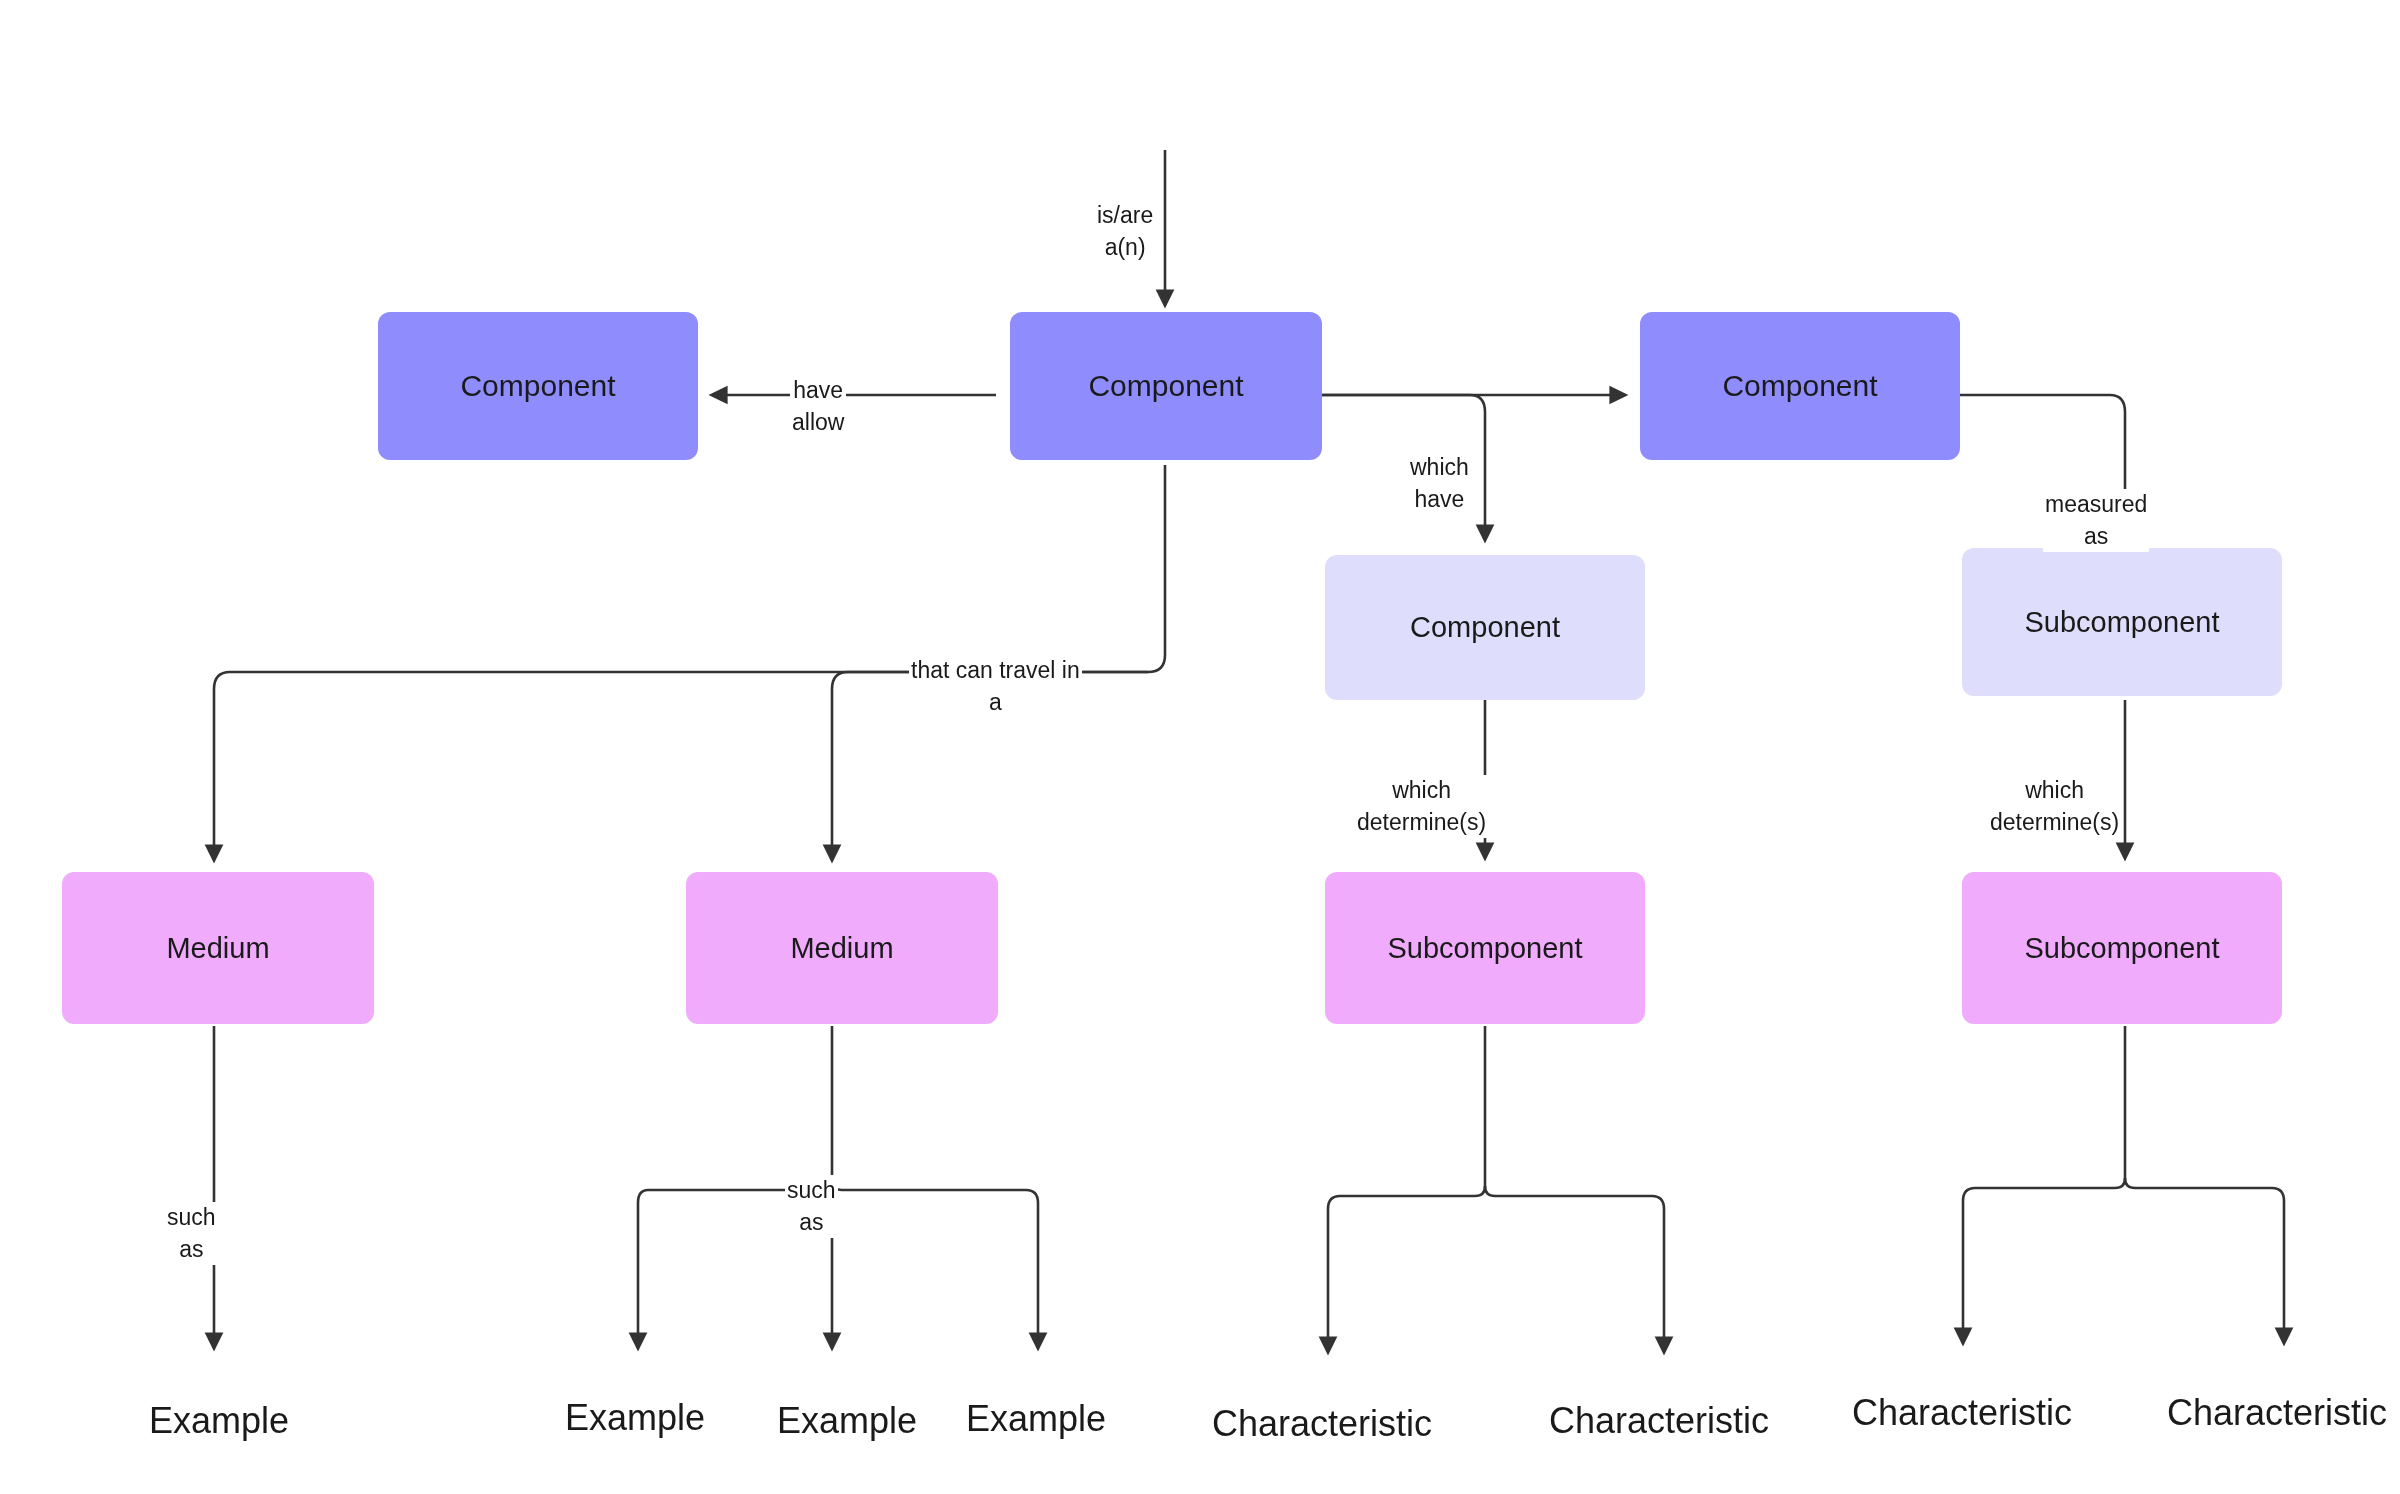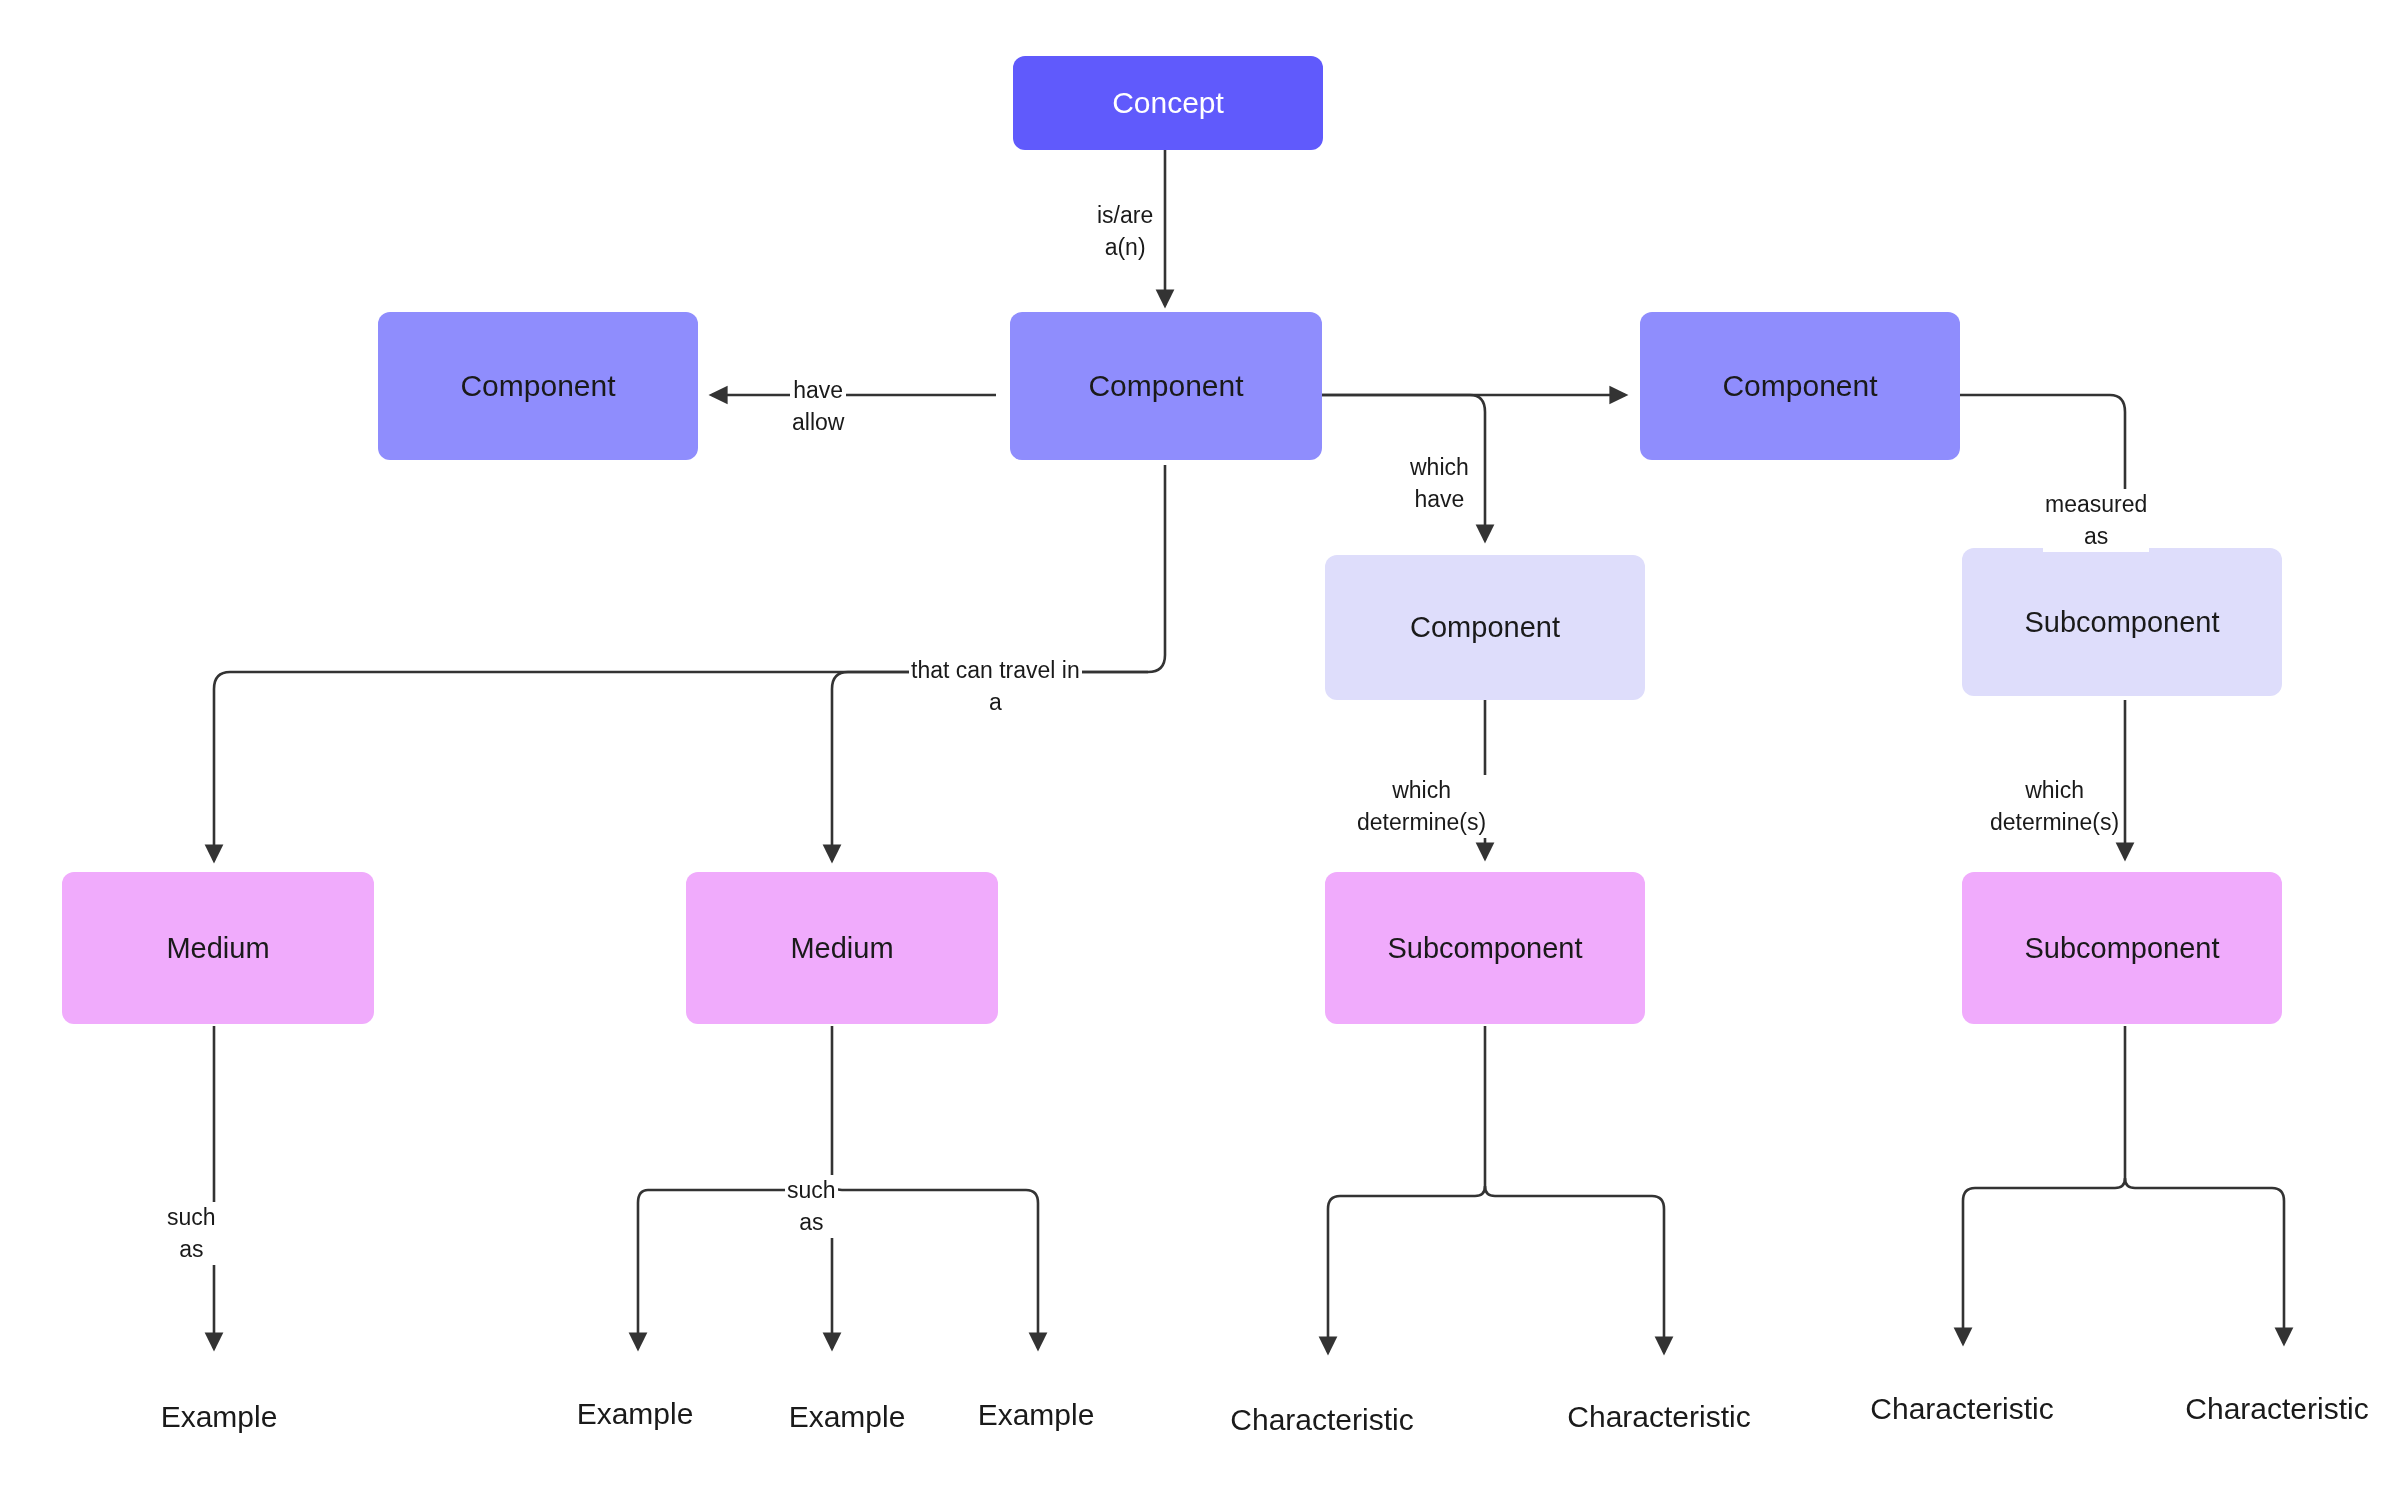--- a/index.html
+++ b/index.html
@@ -50,21 +50,21 @@
     color: #1a1a1a;
     font-size: 29px;
   }
   .node-l3 {
     background: #f0abfc;
     color: #1a1a1a;
     font-size: 29px;
   }
   .leaf {
     position: absolute;
-    font-size: 30px;
+    font-size: 36px;
     color: #1a1a1a;
     white-space: nowrap;
     text-align: center;
     transform: translateX(-50%);
   }
   .edge-label {
     position: absolute;
     font-size: 23px;
     color: #1a1a1a;
     line-height: 1.38;
@@ -114,23 +114,20 @@
       <path d="M 1485 1026 L 1485 1186"></path>
       <path d="M 1485 1186 Q 1485 1196 1475 1196 L 1340 1196 Q 1328 1196 1328 1209 L 1328 1352" marker-end="url(#arrow)"></path>
       <path d="M 1485 1186 Q 1485 1196 1495 1196 L 1652 1196 Q 1664 1196 1664 1209 L 1664 1352" marker-end="url(#arrow)"></path>
 
       <path d="M 2125 1026 L 2125 1178"></path>
       <path d="M 2125 1178 Q 2125 1188 2115 1188 L 1975 1188 Q 1963 1188 1963 1201 L 1963 1343" marker-end="url(#arrow)"></path>
       <path d="M 2125 1178 Q 2125 1188 2135 1188 L 2272 1188 Q 2284 1188 2284 1201 L 2284 1343" marker-end="url(#arrow)"></path>
     </g>
   </svg>
 
-  <div class="node node-root" style="left:1013px; top:56px; width:310px; height:94px;">
-    <span>Concept</span>
-  </div>
 
   <div class="node node-l1" style="left:378px; top:312px; width:320px; height:148px;">
     <span>Component</span>
   </div>
 
   <div class="node node-l1" style="left:1010px; top:312px; width:312px; height:148px;">
     <span>Component</span>
   </div>
 
   <div class="node node-l1" style="left:1640px; top:312px; width:320px; height:148px;">

